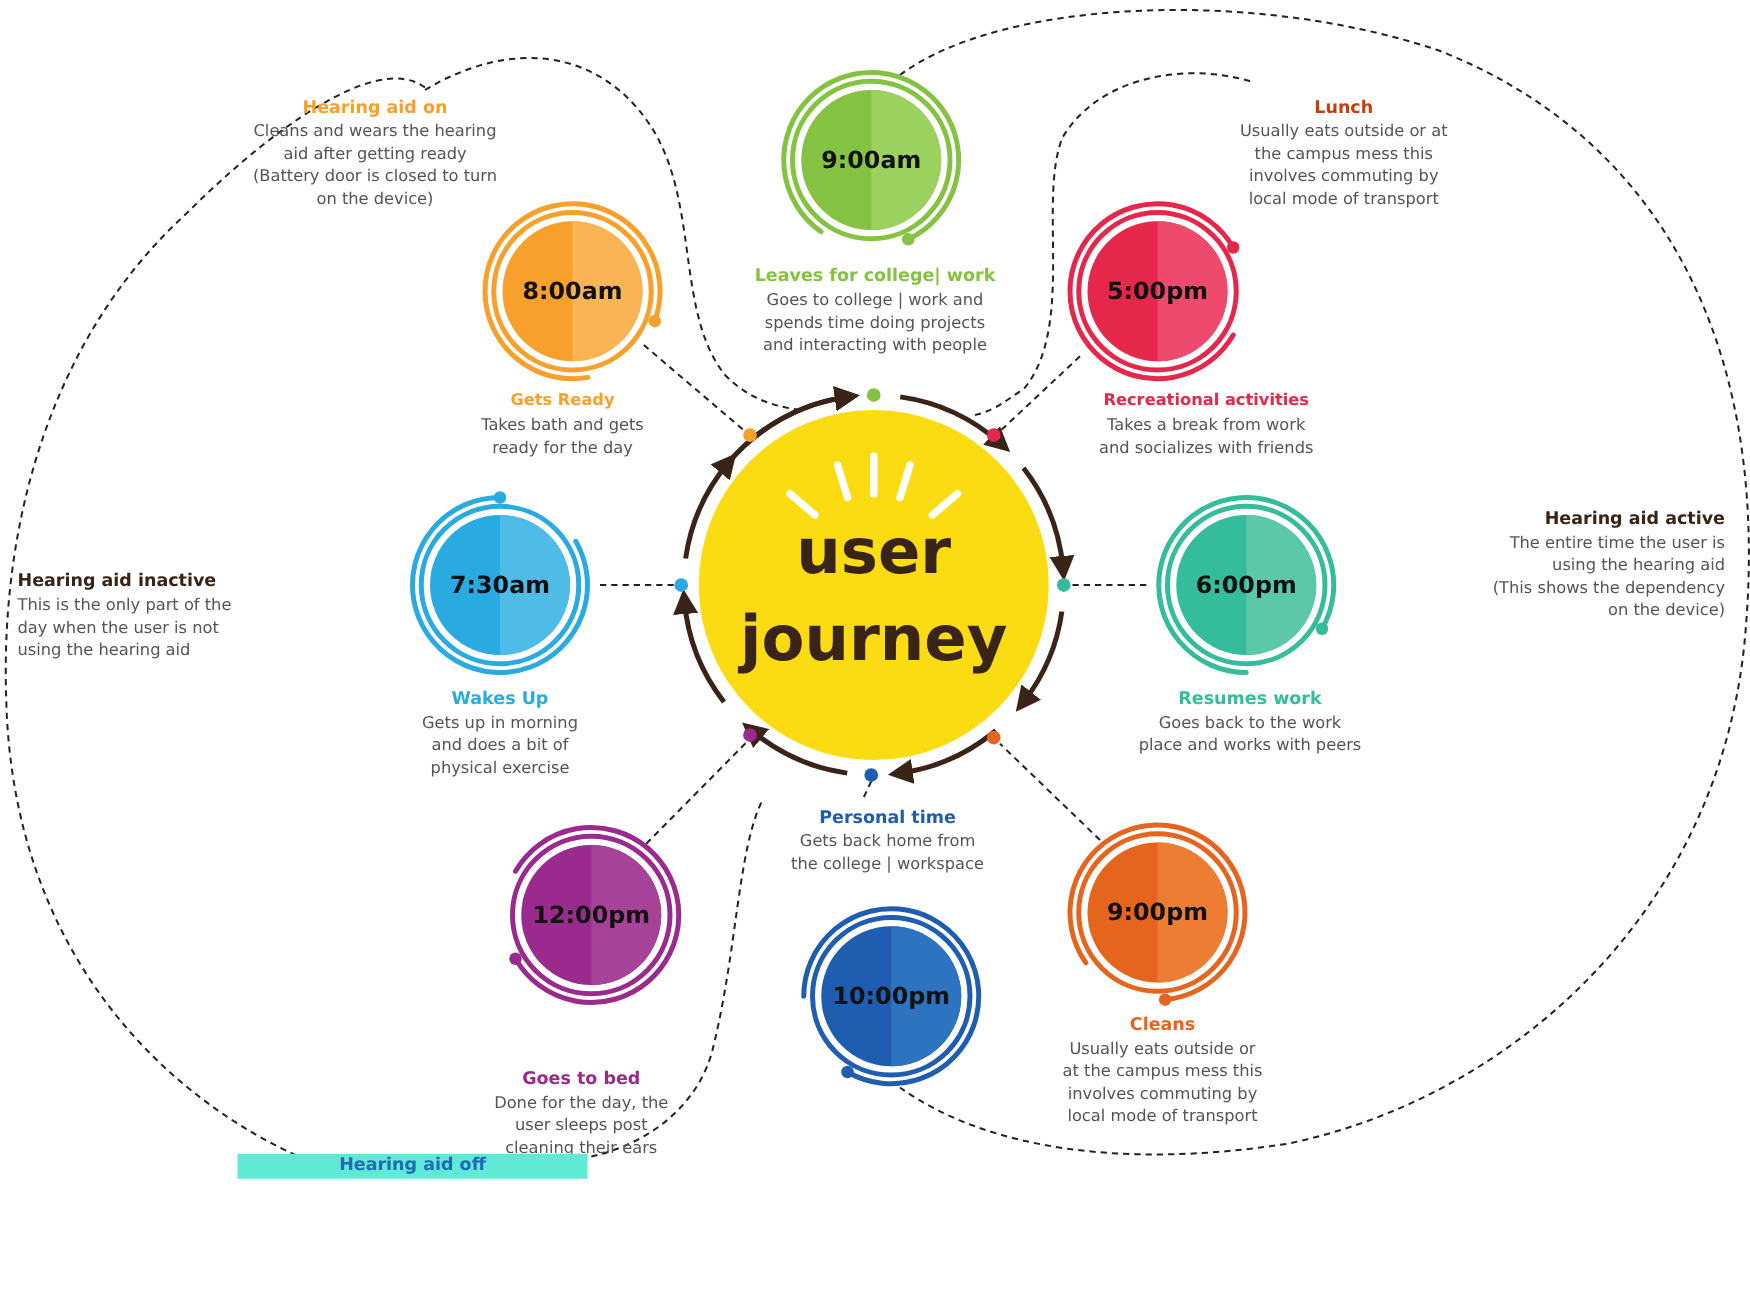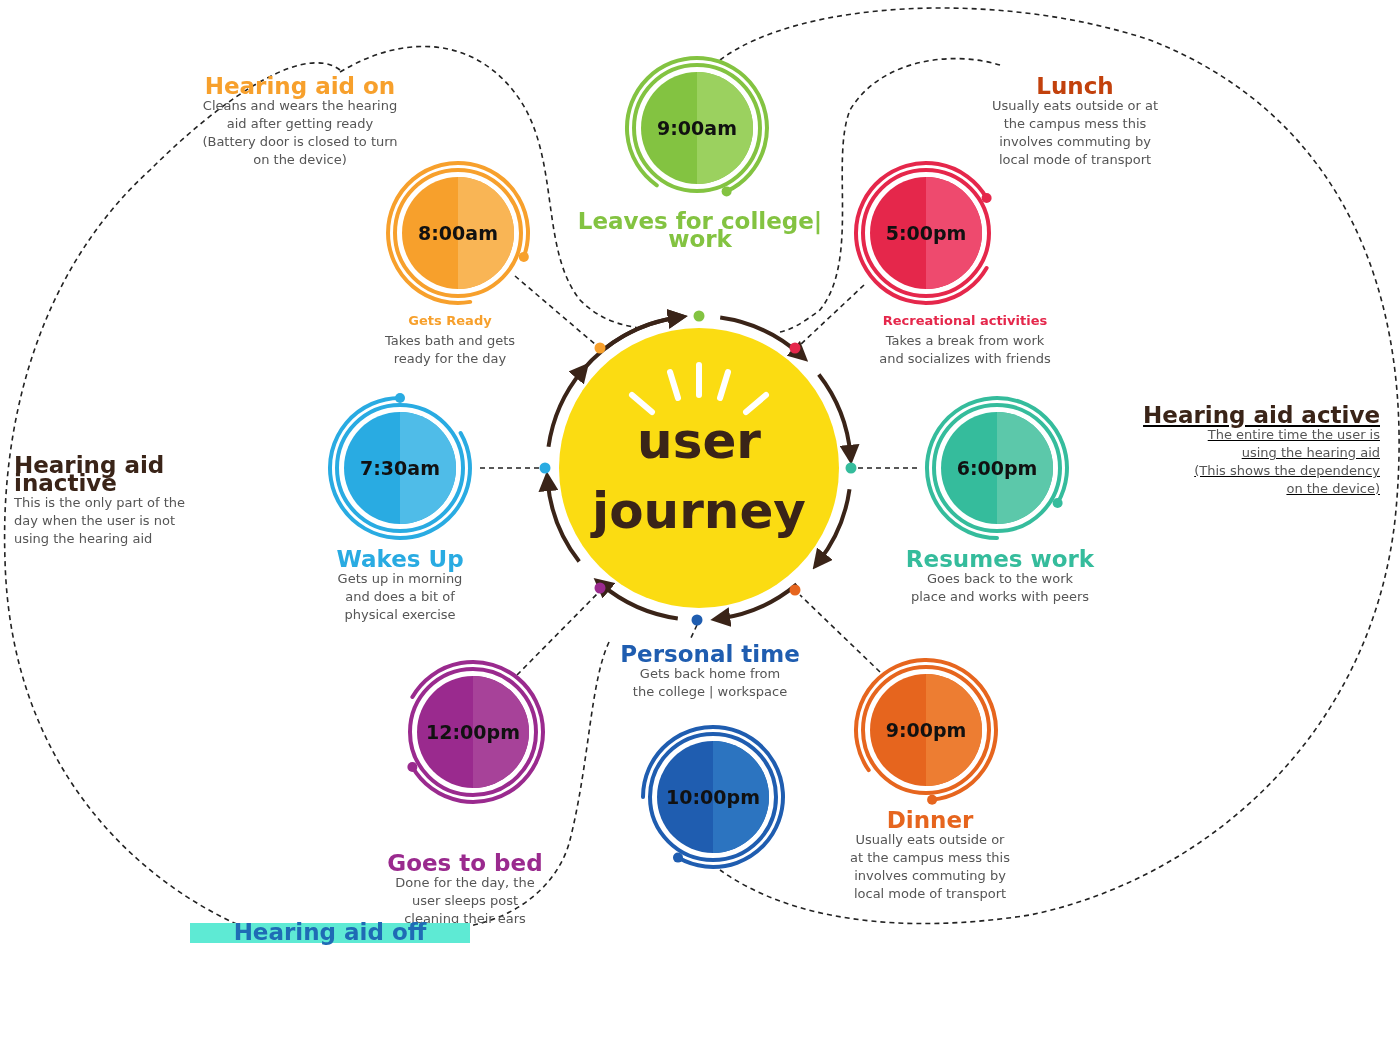--- a/index.html
+++ b/index.html
@@ -1,25 +1,25 @@
 <!DOCTYPE html>
 <html><head>
 <meta charset="utf-8">
 <style>
   html, body { margin:0; padding:0; background:#ffffff; }
   body { width:1400px; height:1041px; position:relative; overflow:hidden; font-family:"DejaVu Sans", sans-serif; }
   #diagram { position:absolute; left:0; top:0; width:1400px; height:1041px; }
   .node-time { font-family:"DejaVu Sans", sans-serif; font-weight:bold; font-size:19px; fill:#111; text-anchor:middle; dominant-baseline:middle; }
   .center-title { font-family:"DejaVu Sans", sans-serif; font-weight:bold; font-size:50px; fill:#3a2418; text-anchor:middle; }
   .lbl { position:absolute; text-align:center; line-height:18px; }
-  .lbl .t { font-weight:bold; font-size:23px; display:block; margin-bottom:2px; }
+  .lbl .t { font-weight:bold; font-size:14px; display:block; margin-bottom:2px; }
   .lbl .t.small { font-size:13px; }
   .lbl .d { font-size:13px; color:#555; display:block; white-space:pre-line; }
   .lbl.left { text-align:left; }
-  .lbl.right { text-align:right;text-decoration:underline; }
+  .lbl.right { text-align:right; }
 </style>
 </head>
 <body>
 
 <svg id="diagram" viewBox="0 0 1400 1041" xmlns="http://www.w3.org/2000/svg">
   <defs>
     <marker id="arrowhead" viewBox="0 0 10 10" refX="5" refY="5" markerWidth="5" markerHeight="5" orient="auto">
       <path d="M0,0 L10,5 L0,10 z" fill="#3a2418"></path>
     </marker>
   </defs>
@@ -173,33 +173,36 @@
 and does a bit of
 physical exercise</span>
     </div>
     <div class="lbl" style="left: 340px; top: 312px; width: 220px; text-align: center;">
       <span class="t small" style="color: rgb(247, 160, 44);">Gets Ready</span>
       <span class="d">Takes bath and gets
 ready for the day</span>
     </div>
     <div class="lbl" style="left: 550px; top: 212px; width: 300px;">
       <span class="t" style="color: rgb(131, 195, 65);">Leaves for college| work</span>
+      <span class="d">Goes to college | work and
+spends time doing projects
+and interacting with people</span>
     </div>
     <div class="lbl" style="left: 835px; top: 312px; width: 260px;">
       <span class="t small" style="color: rgb(229, 39, 75);">Recreational activities</span>
       <span class="d">Takes a break from work
 and socializes with friends</span>
     </div>
     <div class="lbl" style="left: 880px; top: 550px; width: 240px;">
       <span class="t" style="color: rgb(53, 188, 156);">Resumes work</span>
       <span class="d">Goes back to the work
 place and works with peers</span>
     </div>
     <div class="lbl" style="left: 815px; top: 811px; width: 230px;">
-      <span class="t" style="color: rgb(230, 101, 30);">Dinner</span>
+      <span class="t" style="color: rgb(230, 101, 30);">Cleans</span>
       <span class="d">Usually eats outside or
 at the campus mess this
 involves commuting by
 local mode of transport</span>
     </div>
     <div class="lbl" style="left: 590px; top: 645px; width: 240px;">
       <span class="t" style="color: rgb(31, 93, 176);">Personal time</span>
       <span class="d">Gets back home from
 the college | workspace</span>
     </div>

